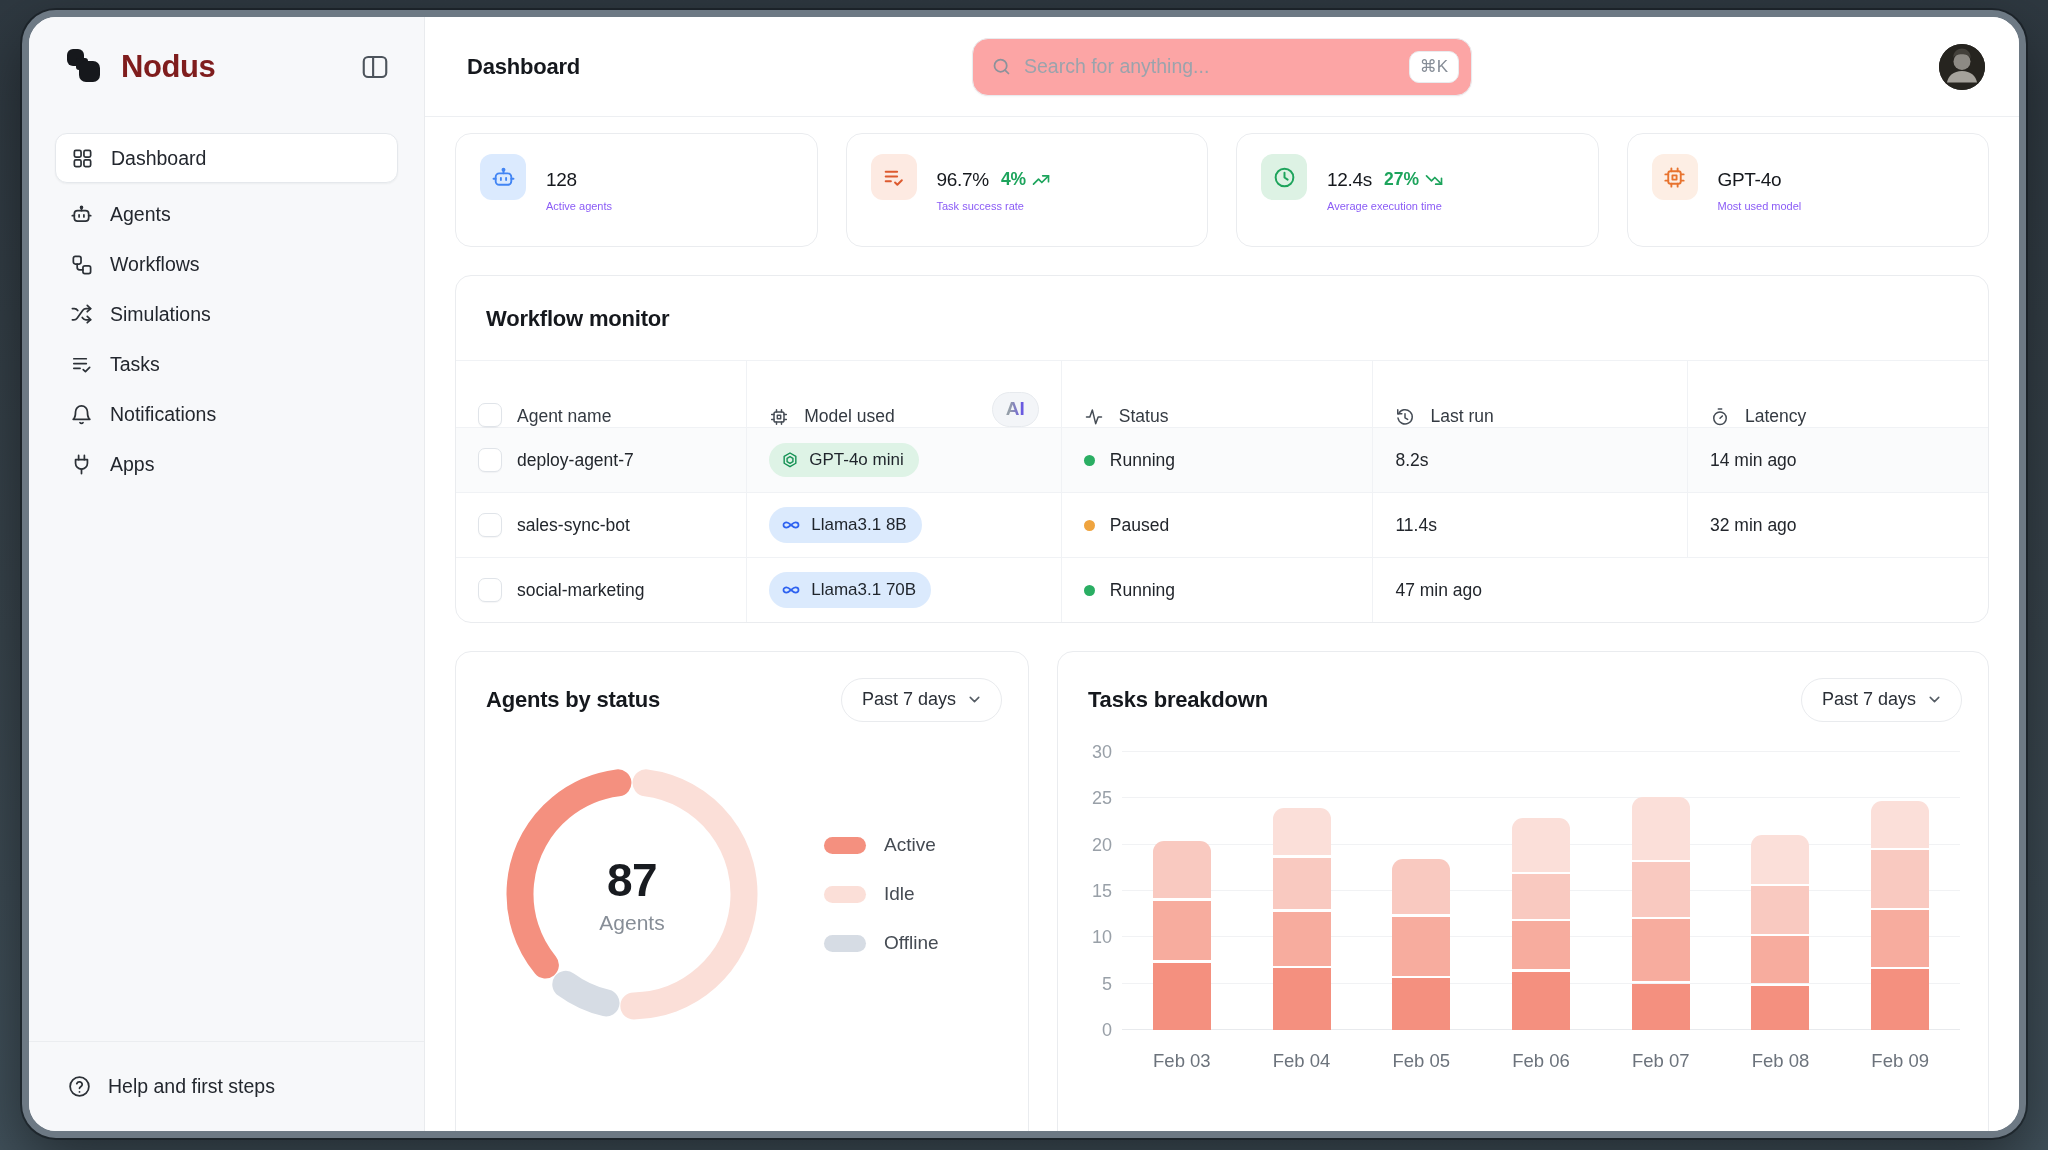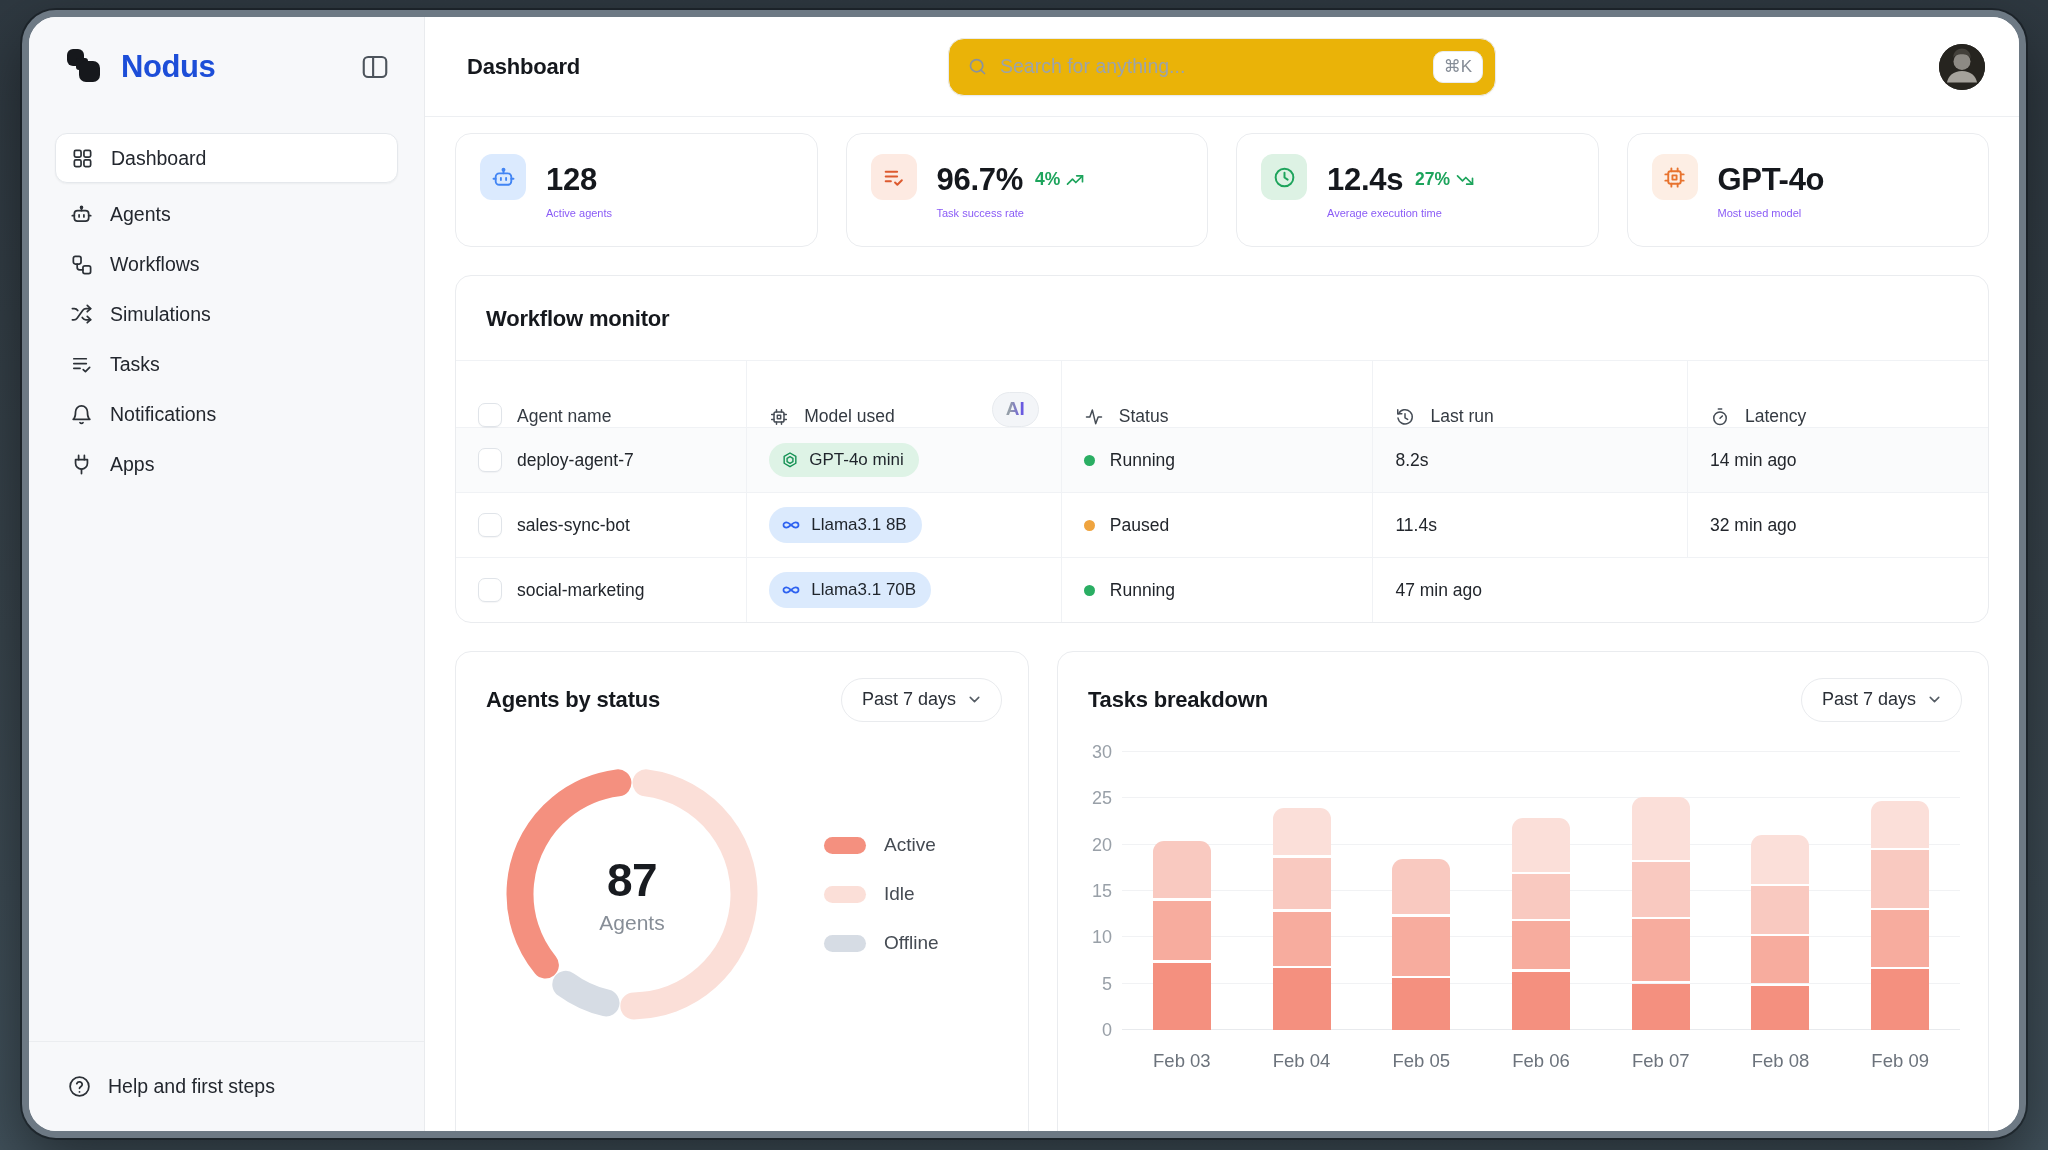--- a/index.html
+++ b/index.html
@@ -17,48 +17,48 @@
     box-shadow: 0 0 0 2px rgba(16,22,28,.55), 0 24px 60px rgba(0,0,0,.45);
     overflow:hidden; display:flex;
   }
   
   .sidebar { width:396px; background:#f7f8fa; border-right:1px solid #e9ebee; display:flex; flex-direction:column; flex-shrink:0; }
   .side-head { height:100px; display:flex; align-items:center; padding:0 34px 0 36px; }
   .logo-mark { position:relative; width:40px; height:40px; margin-right:16px; flex-shrink:0; }
   .logo-mark .sq1 { position:absolute; left:2px; top:2px; width:17px; height:17px; background:#16181c; border-radius:6px; }
   .logo-mark .sq2 { position:absolute; left:14px; top:14px; width:21px; height:21px; background:#16181c; border-radius:7px; }
   .logo-mark .sq3 { position:absolute; left:11px; top:11px; width:12px; height:12px; background:#16181c; border-radius:3px; }
-  .brand { font-size:31px; font-weight:600; letter-spacing:-0.4px; color:#1d4ed8; }
+  .brand { font-size:31px; font-weight:600; letter-spacing:-0.4px; color:#7f1d1d; }
   .panel-btn { margin-left:auto; color:#4d545c; cursor:pointer; display:flex; }
   .nav { padding:16px 26px 0 26px; display:flex; flex-direction:column; }
   .nav-item { display:flex; align-items:center; gap:17px; height:50px; padding:0 15px; border-radius:12px;
     font-size:19.5px; font-weight:500; color:#23272e; cursor:pointer; }
   .nav-item .nicon { color:#2c3137; display:flex; }
   .nav-item.active { background:#fff; border:1px solid #e5e8ec; box-shadow:0 1px 2px rgba(25,32,40,.05); margin-bottom:6px; }
   .side-footer { margin-top:auto; border-top:1px solid #ebedf0; padding:0 38px; height:90px; display:flex; align-items:center; gap:16px;
     font-size:19.5px; font-weight:500; color:#23272e; cursor:pointer; }
   
   .main { flex:1; display:flex; flex-direction:column; min-width:0; background:#fff; }
   .topbar { height:100px; border-bottom:1px solid #edeff2; display:flex; align-items:center; padding:0 34px 0 42px; position:relative; flex-shrink:0; }
   .page-title { font-size:22px; font-weight:600; letter-spacing:-0.2px; color:#15181d; }
-  .search { position:absolute; left:50%; transform:translateX(-50%); width:548px; height:58px;
-    border:1.5px solid #e9ebee; border-radius:16px; background:#eab308; display:flex; align-items:center; padding:0 12px 0 18px; gap:12px;
+  .search { position:absolute; left:50%; transform:translateX(-50%); width:500px; height:58px;
+    border:1.5px solid #e9ebee; border-radius:16px; background:#fca5a5; display:flex; align-items:center; padding:0 12px 0 18px; gap:12px;
     box-shadow:0 1px 2px rgba(25,32,40,.03); }
   .search input { border:none; outline:none; flex:1; font-size:19.5px; color:#3a4048; font-family:inherit; background:transparent; }
   .search input::placeholder { color:#9ba3ac; }
   .kbd { border:1.5px solid #e9ebee; border-radius:10px; padding:4px 10px 5px; font-size:17px; color:#868d97; background:#fff; }
   .avatar { margin-left:auto; width:46px; height:46px; border-radius:50%; overflow:hidden; background:#23211f; cursor:pointer; flex-shrink:0; }
   
   .content { flex:1; padding:16px 30px 0 30px; overflow:hidden; }
   .stats { display:flex; gap:28px; }
   .stat-card { flex:1; height:114px; border:1.5px solid #eaecef; border-radius:16px; padding:18px 24px; display:flex; gap:20px; background:#fff; }
   .stat-icon { width:46px; height:46px; border-radius:12px; display:flex; align-items:center; justify-content:center; flex-shrink:0; margin-top:2px; }
   .stat-body { display:flex; flex-direction:column; justify-content:center; gap:9px; }
   .stat-valrow { display:flex; align-items:center; gap:12px; }
-  .stat-value { font-size:31px; font-weight:700; letter-spacing:-0.3px; color:#15181d; }
+  .stat-value { font-size:19px; font-weight:400; letter-spacing:-0.3px; color:#15181d; }
   .trend { display:flex; align-items:center; gap:5px; color:#1da45c; font-size:17.5px; font-weight:600; }
   .stat-label { font-size:11px; color:#8b5cf6; }
   
   .wf-card { margin-top:28px; border:1.5px solid #eaecef; border-radius:16px; background:#fff; overflow:hidden; }
   .wf-title { padding:30px 30px 28px; font-size:22px; font-weight:600; letter-spacing:-0.2px; color:#15181d; }
   .wf-table { width:100%; }
   .wf-row { display:grid; grid-template-columns:1fr 1.08fr 1.07fr 1.08fr 1.03fr; border-top:1px solid #f0f2f5; }
   .wf-cell { display:flex; align-items:center; gap:15px; padding:0 22px; height:64px; border-right:1px solid #f0f2f5; font-size:17.5px; color:#22262c; min-width:0; }
   .wf-cell:last-child { border-right:none; }
   .wf-row.head .wf-cell { height:66px; color:#343a42; font-weight:500;align-items:flex-end; }

